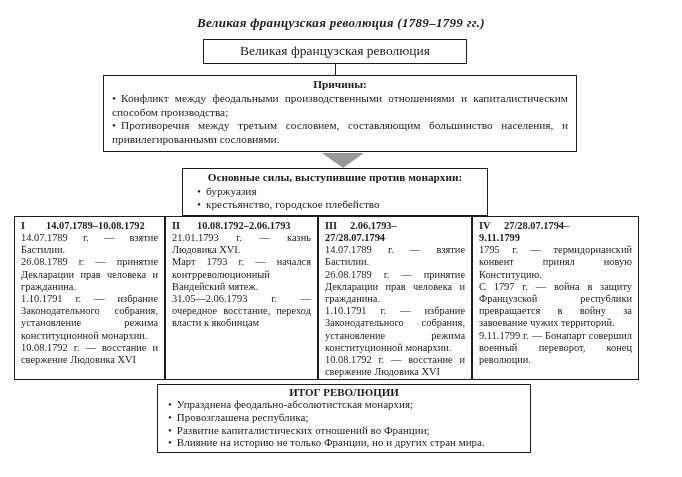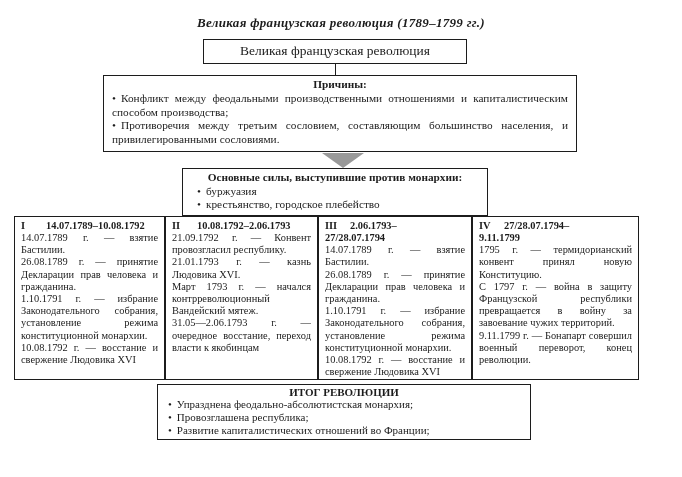--- a/index.html
+++ b/index.html
@@ -154,21 +154,20 @@
       <p class="st-p">26.08.1789 г. — принятие Декларации прав человека и гражданина.</p>
       <p class="st-p">1.10.1791 г. — избрание Законодательного собрания, установление режима конституционной монархии.</p>
       <p class="st-p">10.08.1792 г. — восстание и свержение Людовика XVI</p>
     </div>
 
     <div class="stage stage-2">
       <div class="st-head">
         <span class="st-num">II</span><span>10.08.1792–2.06.1793</span>
         <span class="st-period2"></span>
       </div>
-      <p class="st-p">21.09.1792 г. — Конвент провозгласил республику.</p>
       <p class="st-p">21.01.1793 г. — казнь Людовика XVI.</p>
       <p class="st-p">Март 1793 г. — начался контрреволюционный Вандейский мятеж.</p>
       <p class="st-p">31.05—2.06.1793 г. — очередное восстание, переход власти к якобинцам</p>
     </div>
 
     <div class="stage stage-3">
       <div class="st-head">
         <span class="st-num">III</span><span>2.06.1793–</span>
         <span class="st-period2 indented">27/28.07.1794</span>
       </div>
@@ -188,15 +187,16 @@
       <p class="st-p">9.11.1799 г. — Бонапарт совершил военный переворот, конец революции.</p>
     </div>
 
   </div>
 
   <div class="result-box">
     <div class="box-heading">ИТОГ РЕВОЛЮЦИИ</div>
     <p class="result-item"><span class="blt">•</span><span>Упразднена феодально-абсолютистская монархия;</span></p>
     <p class="result-item"><span class="blt">•</span><span>Провозглашена республика;</span></p>
     <p class="result-item"><span class="blt">•</span><span>Развитие капиталистических отношений во Франции;</span></p>
+    <p class="result-item"><span class="blt">•</span><span>Влияние на историю не только Франции, но и других стран мира.</span></p>
   </div>
 
 </div>
 
 </body></html>

